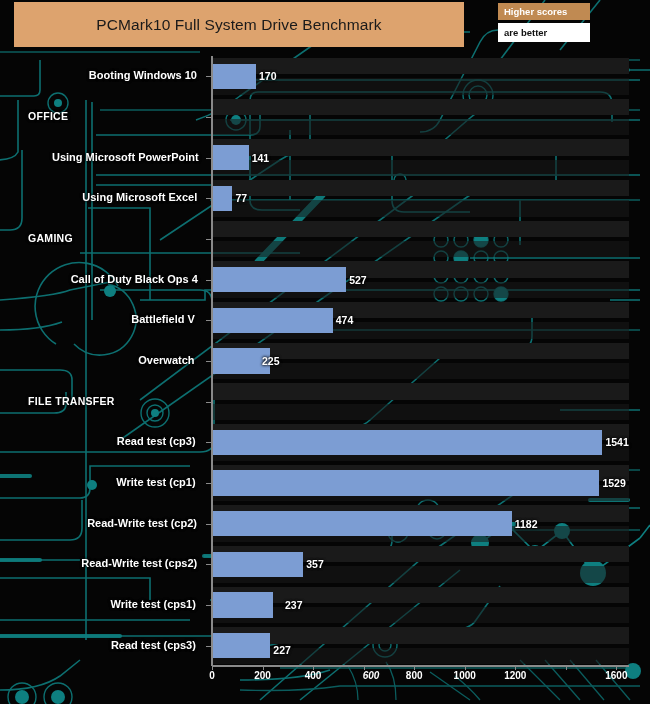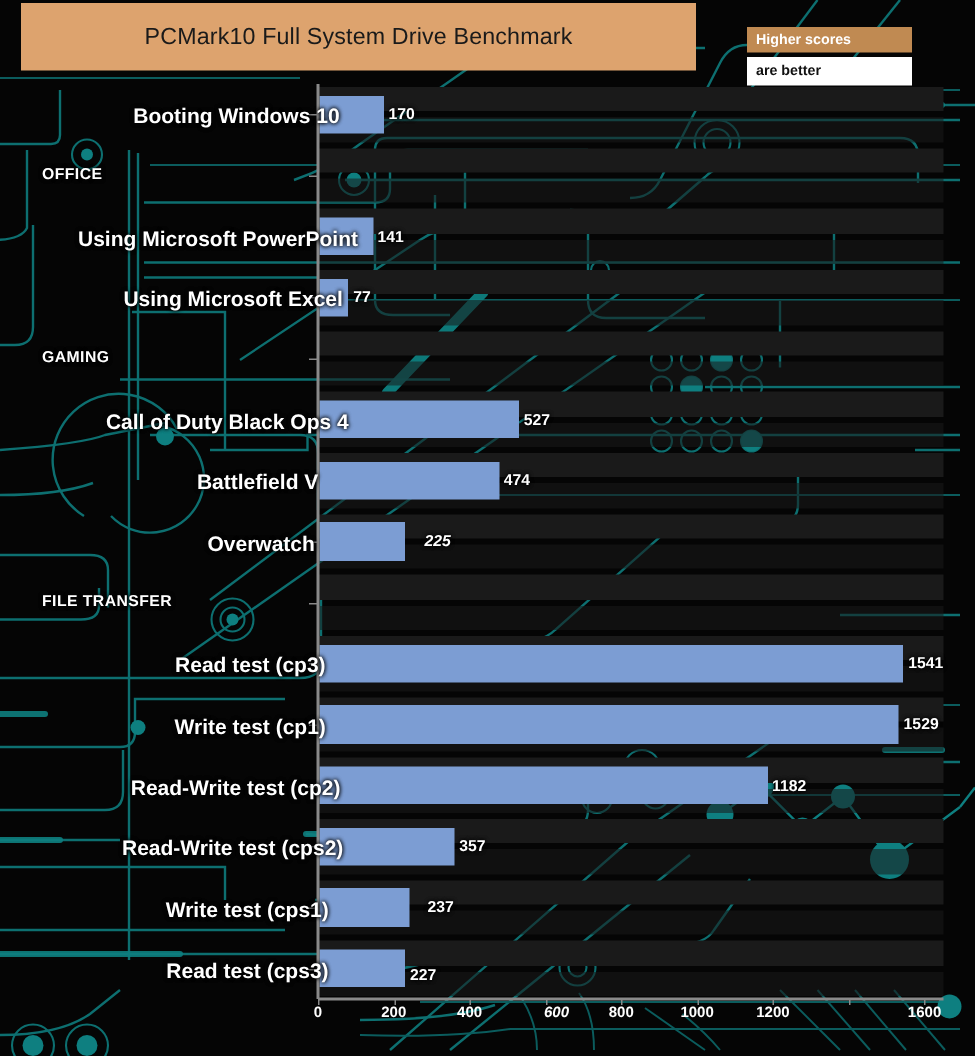--- a/index.html
+++ b/index.html
@@ -12,38 +12,38 @@
   
   #bands{position:absolute;left:212px;top:56px;width:417px;height:610px;z-index:1;pointer-events:none;}
   .band{position:absolute;left:0;width:100%;background:#1a1a1a;}
 
   
   #header{position:absolute;left:14px;top:2px;width:450px;height:45px;background:#dda36e;z-index:6;
           display:flex;flex-direction:column;align-items:center;justify-content:center;}
   #header .t1{font-size:15.5px;color:#1a1a1a;line-height:19px;letter-spacing:.1px;}
   #header .t2{font-size:13.5px;color:#1a1a1a;line-height:18px;}
 
-  #legend{position:absolute;left:498px;top:18px;width:110px;z-index:6;}
+  #legend{position:absolute;left:498px;top:3px;width:92px;z-index:6;}
   #legend .lg1{background:#c08a52;color:#fff;font-size:9.5px;font-weight:bold;padding:3px 4px 3px 6px;
                line-height:11px;}
   #legend .lg2{background:#ffffff;color:#111;font-size:9.5px;font-weight:bold;padding:4px 4px 4px 6px;
                margin-top:3px;line-height:11px;}
 
   
   #yaxis{position:absolute;left:211px;top:56px;width:2px;height:610px;background:#8a8a8a;z-index:4;}
   #xaxis{position:absolute;left:212px;top:665px;width:417px;height:2px;background:#8a8a8a;z-index:4;}
   .ytick{position:absolute;left:206px;width:6px;height:1px;background:#8a8a8a;z-index:4;}
   .xtick{position:absolute;top:666px;width:1px;height:4px;background:#8a8a8a;z-index:4;}
   .xlab{position:absolute;top:670px;font-size:10px;color:#ffffff;font-weight:bold;text-align:center;
         width:40px;z-index:5;}
   #xtitle{position:absolute;top:682px;left:212px;width:417px;text-align:center;font-size:10.5px;
           color:#ffffff;font-weight:bold;z-index:5;}
 
   
-  .catlab{position:absolute;font-size:14px;color:#ffffff;font-weight:bold;white-space:nowrap;z-index:5;
+  .catlab{position:absolute;font-size:11px;color:#ffffff;font-weight:bold;white-space:nowrap;z-index:5;
           text-shadow:0 0 3px #000,0 0 3px #000;}
   .grouplab{font-size:10.5px;letter-spacing:.3px;}
 
   
   .bar{position:absolute;background:#7c9dd3;z-index:3;}
   .barval{position:absolute;font-size:10.5px;color:#ffffff;font-weight:bold;white-space:nowrap;z-index:5;
           text-shadow:0 0 3px #000,0 0 3px #000;}
 </style>
 </head>
 <body>
@@ -290,21 +290,21 @@
       <div class="barval" style="left: 258.964px; top: 70.3333px;">170</div>
       <div class="bar" style="left: 213px; top: 145.06px; height: 25.2133px; width: 35.6345px;"></div>
       <div class="barval" style="left: 251.635px; top: 151.667px;">141</div>
       <div class="bar" style="left: 213px; top: 185.727px; height: 25.2133px; width: 19.46px;"></div>
       <div class="barval" style="left: 235.46px; top: 192.333px;">77</div>
       <div class="bar" style="left: 213px; top: 267.06px; height: 25.2133px; width: 133.187px;"></div>
       <div class="barval" style="left: 349.187px; top: 273.667px;">527</div>
       <div class="bar" style="left: 213px; top: 307.727px; height: 25.2133px; width: 119.793px;"></div>
       <div class="barval" style="left: 335.793px; top: 314.333px;">474</div>
       <div class="bar" style="left: 213px; top: 348.393px; height: 25.2133px; width: 56.8636px;"></div>
-      <div class="barval" style="left: 283px; top: 355px; font-style: italic;">225</div>
+      <div class="barval" style="left: 262px; top: 355px;">225</div>
       <div class="bar" style="left: 213px; top: 429.727px; height: 25.2133px; width: 389.453px;"></div>
       <div class="barval" style="left: 605.453px; top: 436.333px;">1541</div>
       <div class="bar" style="left: 213px; top: 470.393px; height: 25.2133px; width: 386.42px;"></div>
       <div class="barval" style="left: 602.42px; top: 477px;">1529</div>
       <div class="bar" style="left: 213px; top: 511.06px; height: 25.2133px; width: 298.724px;"></div>
       <div class="barval" style="left: 514.724px; top: 517.667px;">1182</div>
       <div class="bar" style="left: 213px; top: 551.727px; height: 25.2133px; width: 90.2236px;"></div>
       <div class="barval" style="left: 306.224px; top: 558.333px;">357</div>
       <div class="bar" style="left: 213px; top: 592.393px; height: 25.2133px; width: 59.8964px;"></div>
       <div class="barval" style="left: 285px; top: 599px;">237</div>

